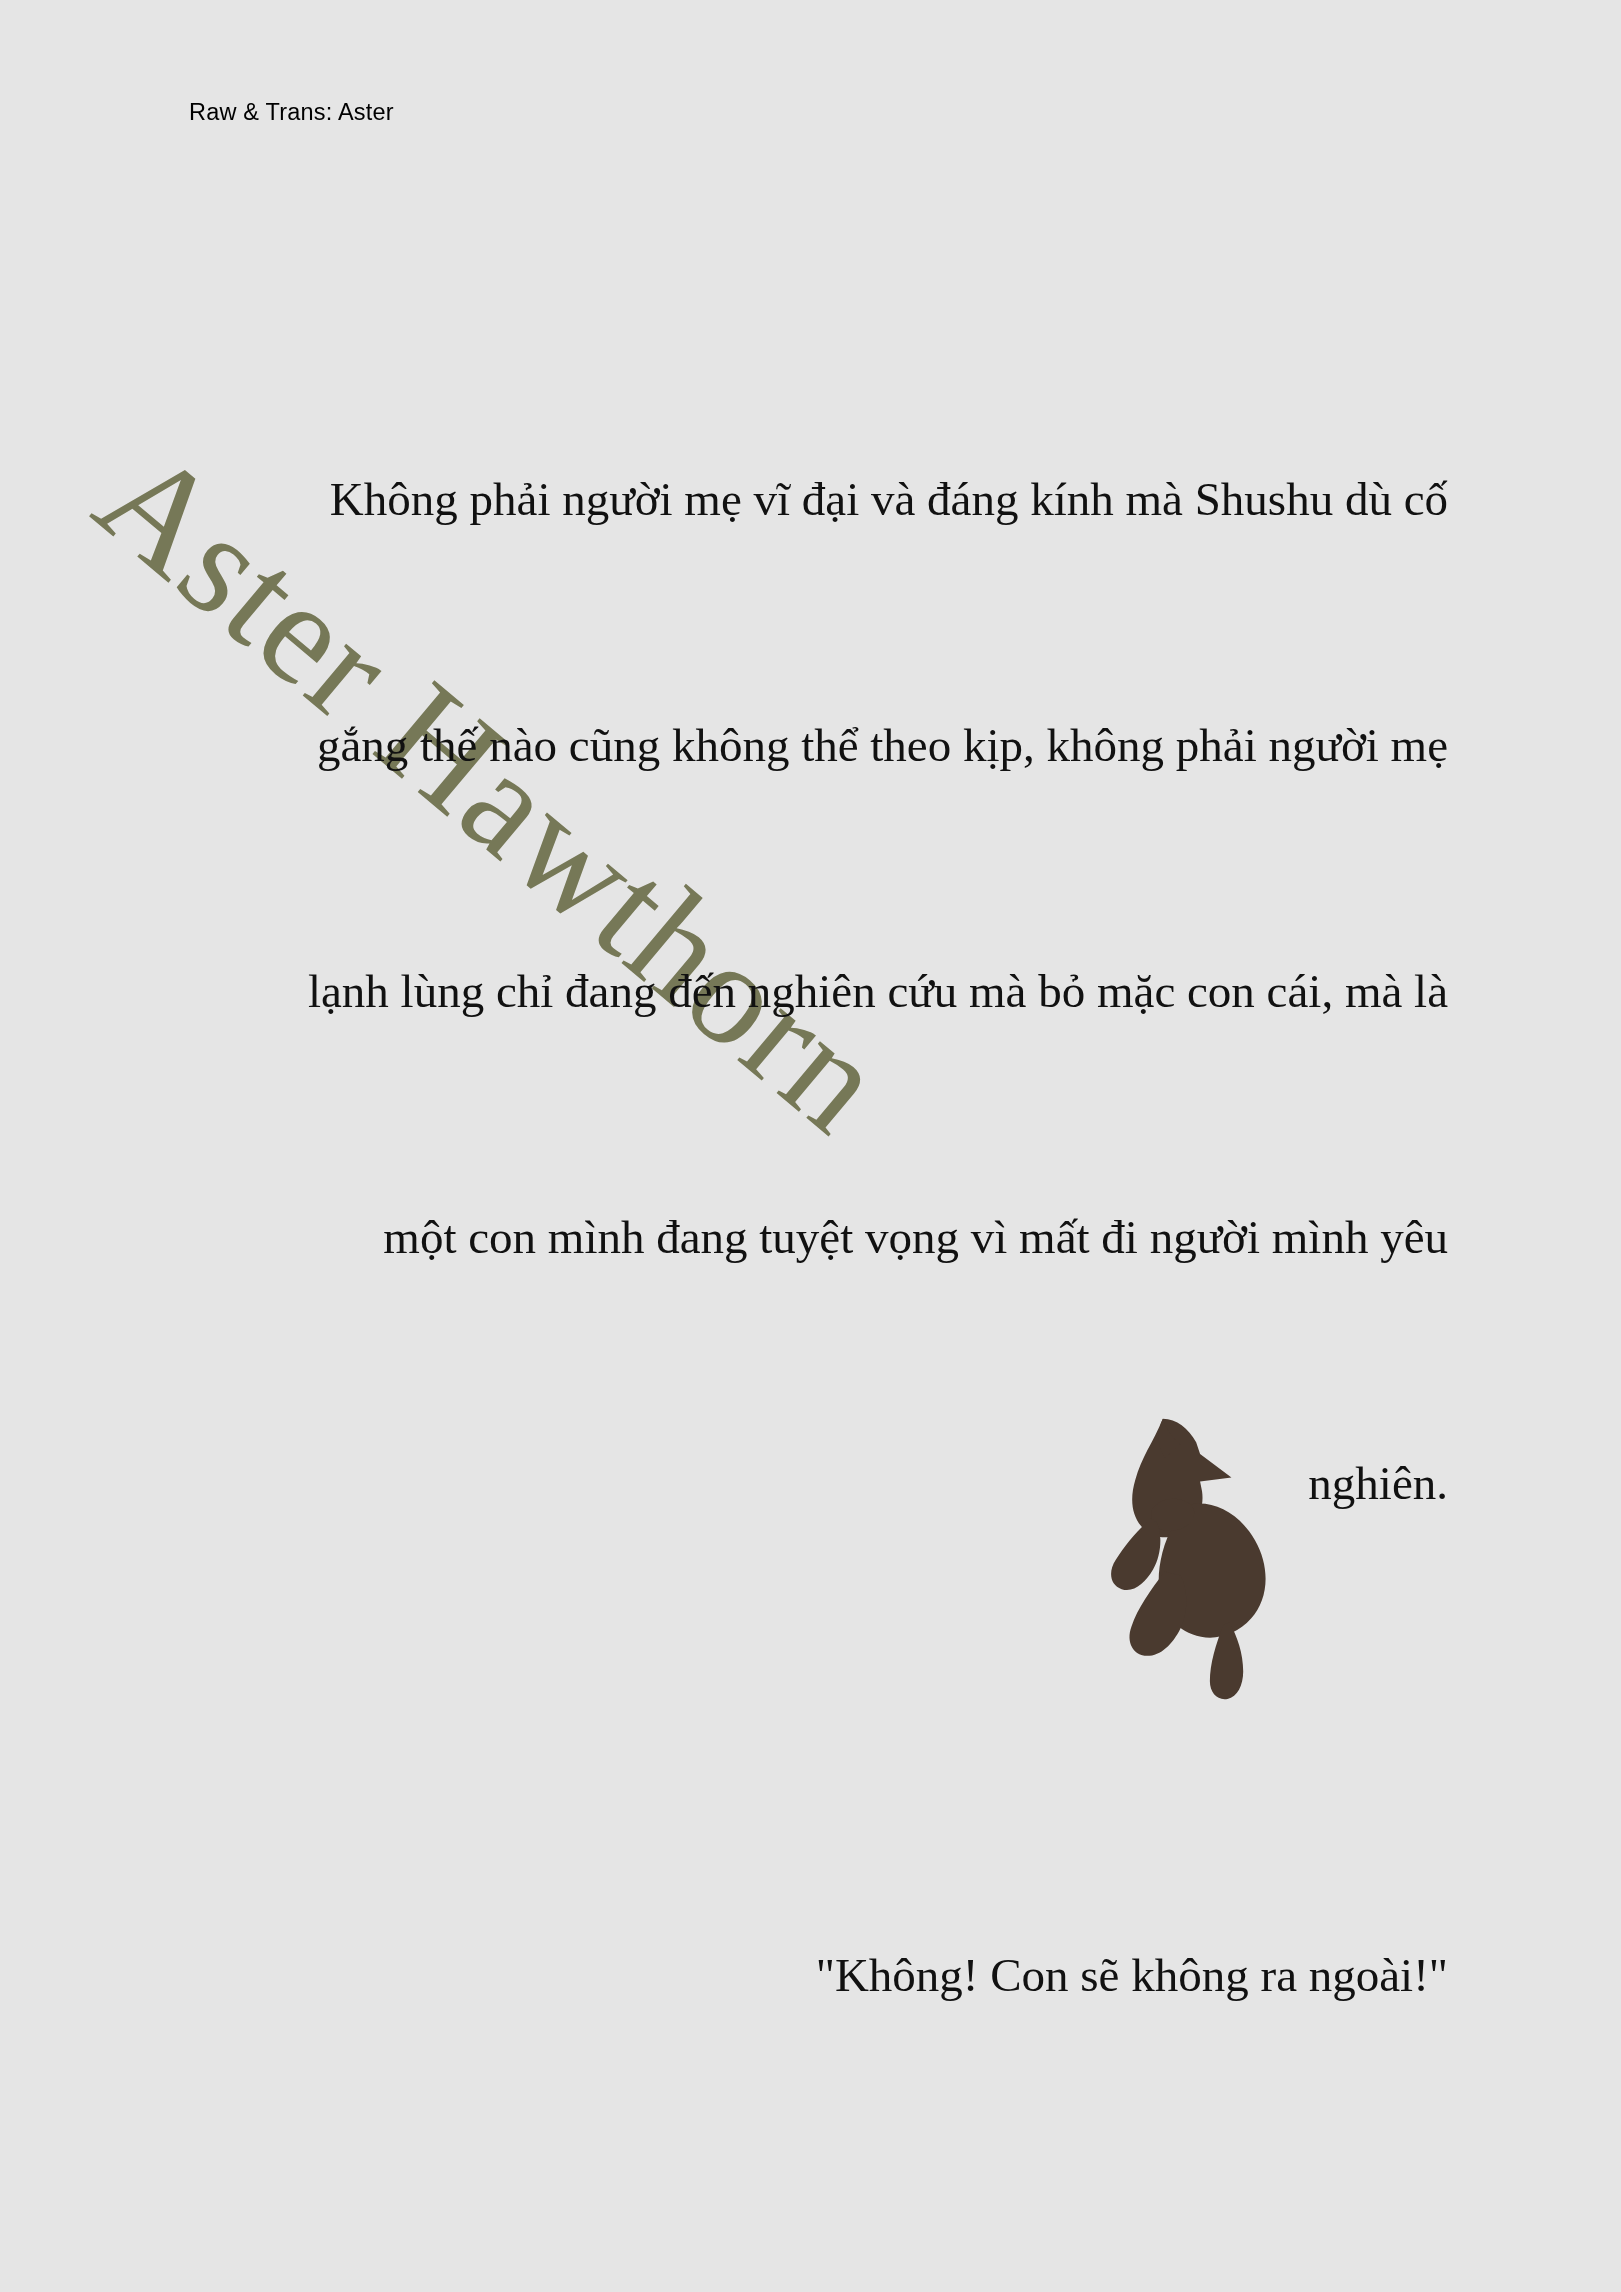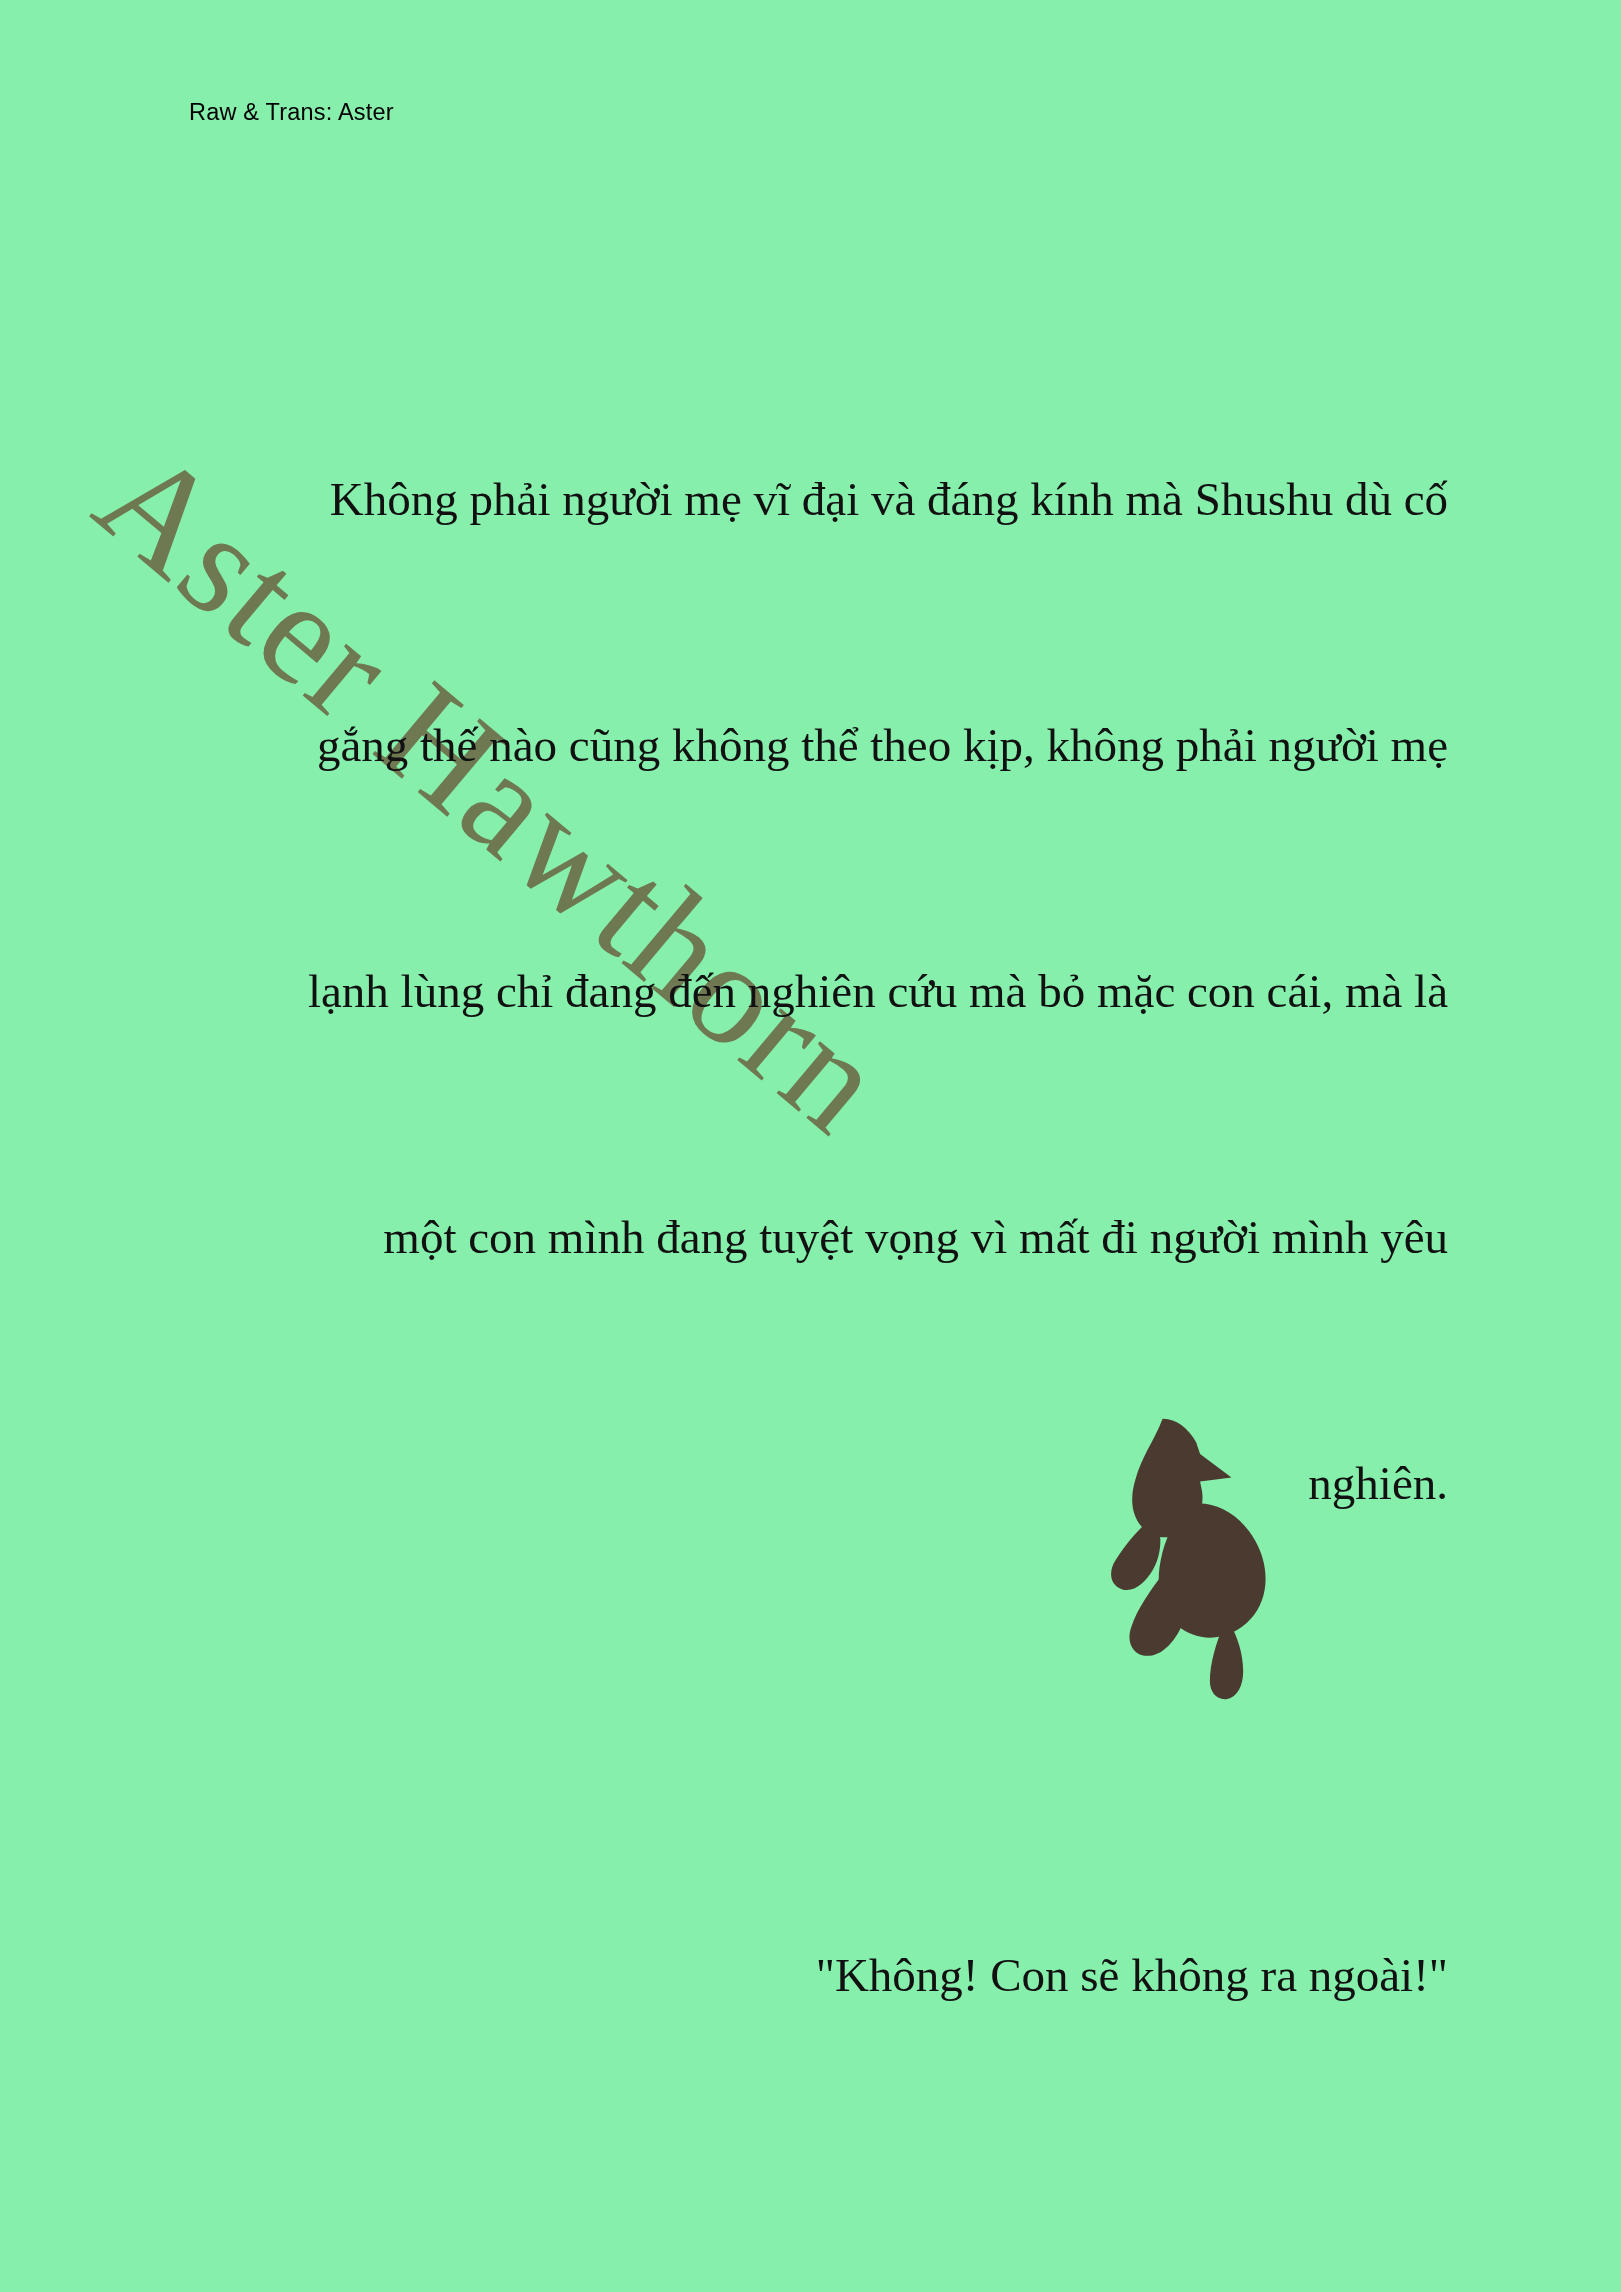--- a/index.html
+++ b/index.html
@@ -93,21 +93,21 @@
     width: 196px;
     height: 304px;
     z-index: 4;
     pointer-events: none;
   }
   #cat-logo svg { display: block; width: 100%; height: 100%; }
 </style>
 </head>
 <body>
 
-<div id="page" style="background: #86efac; padding-left: 13px;">
+<div id="page" style="background: #e5e5e5; padding-left: 13px;">
 
   <div id="page-header">Raw &amp; Trans: Aster</div>
 
   <div id="watermark">
     <div id="watermark-text" style="color: rgb(109, 111, 75); transform: rotate(40deg);">Aster Hawthorn</div>
   </div>
 
   <div id="body-column">
 
     <div class="para spacer-after">

